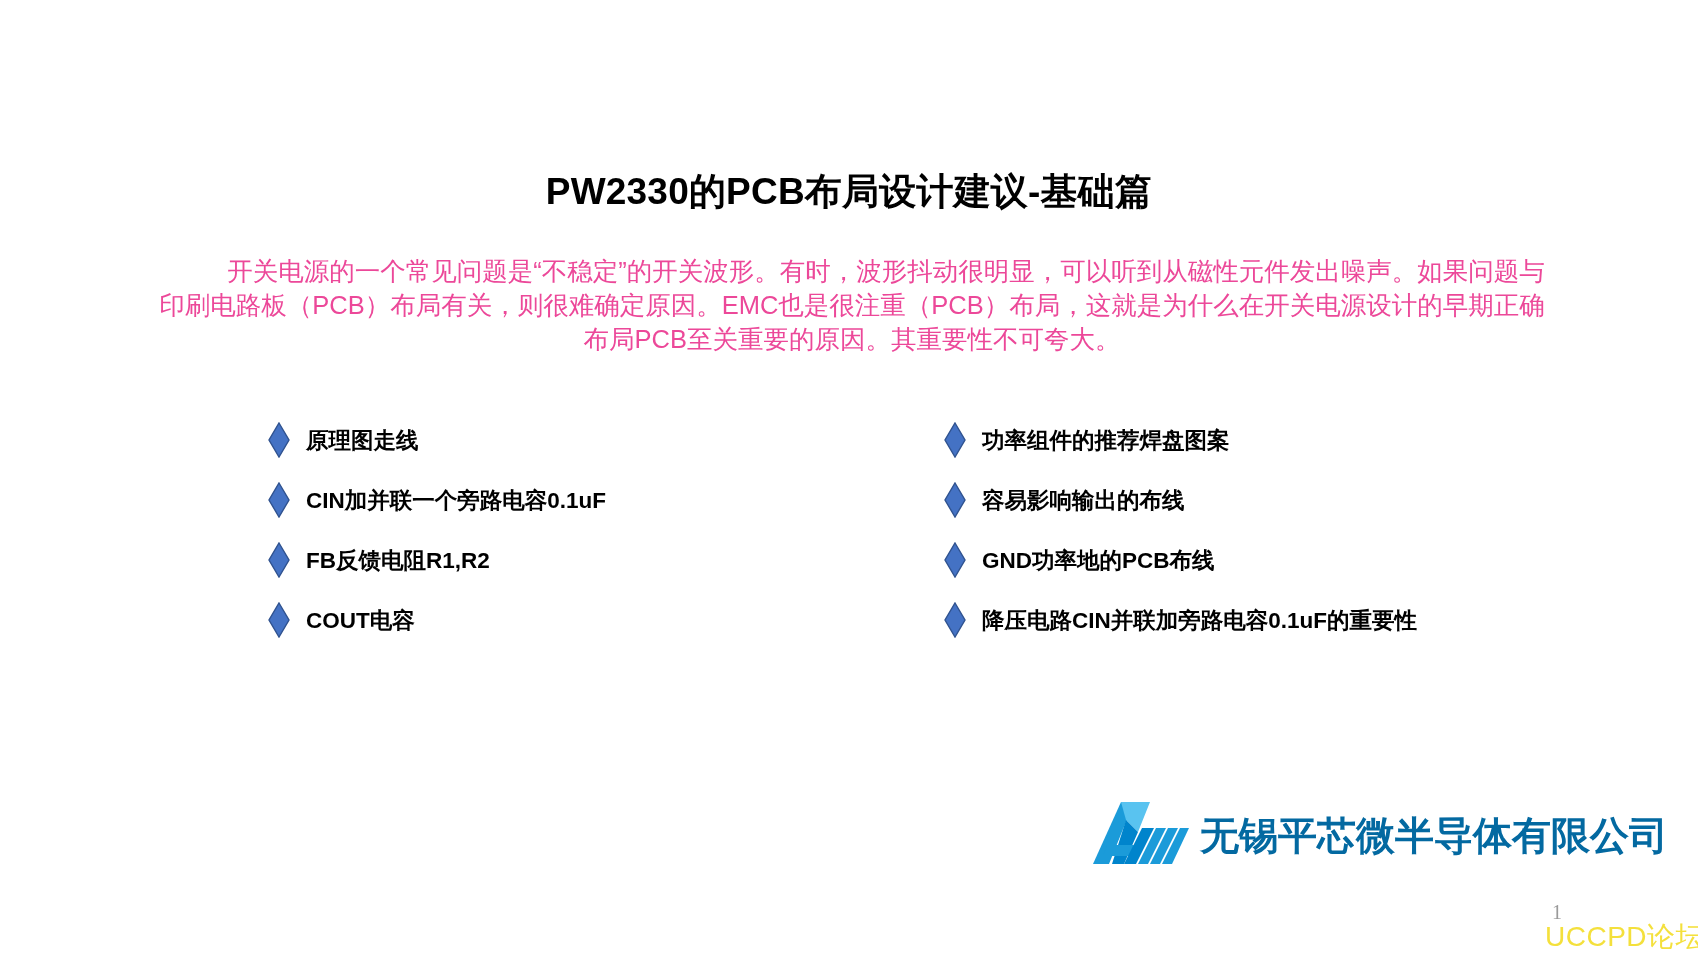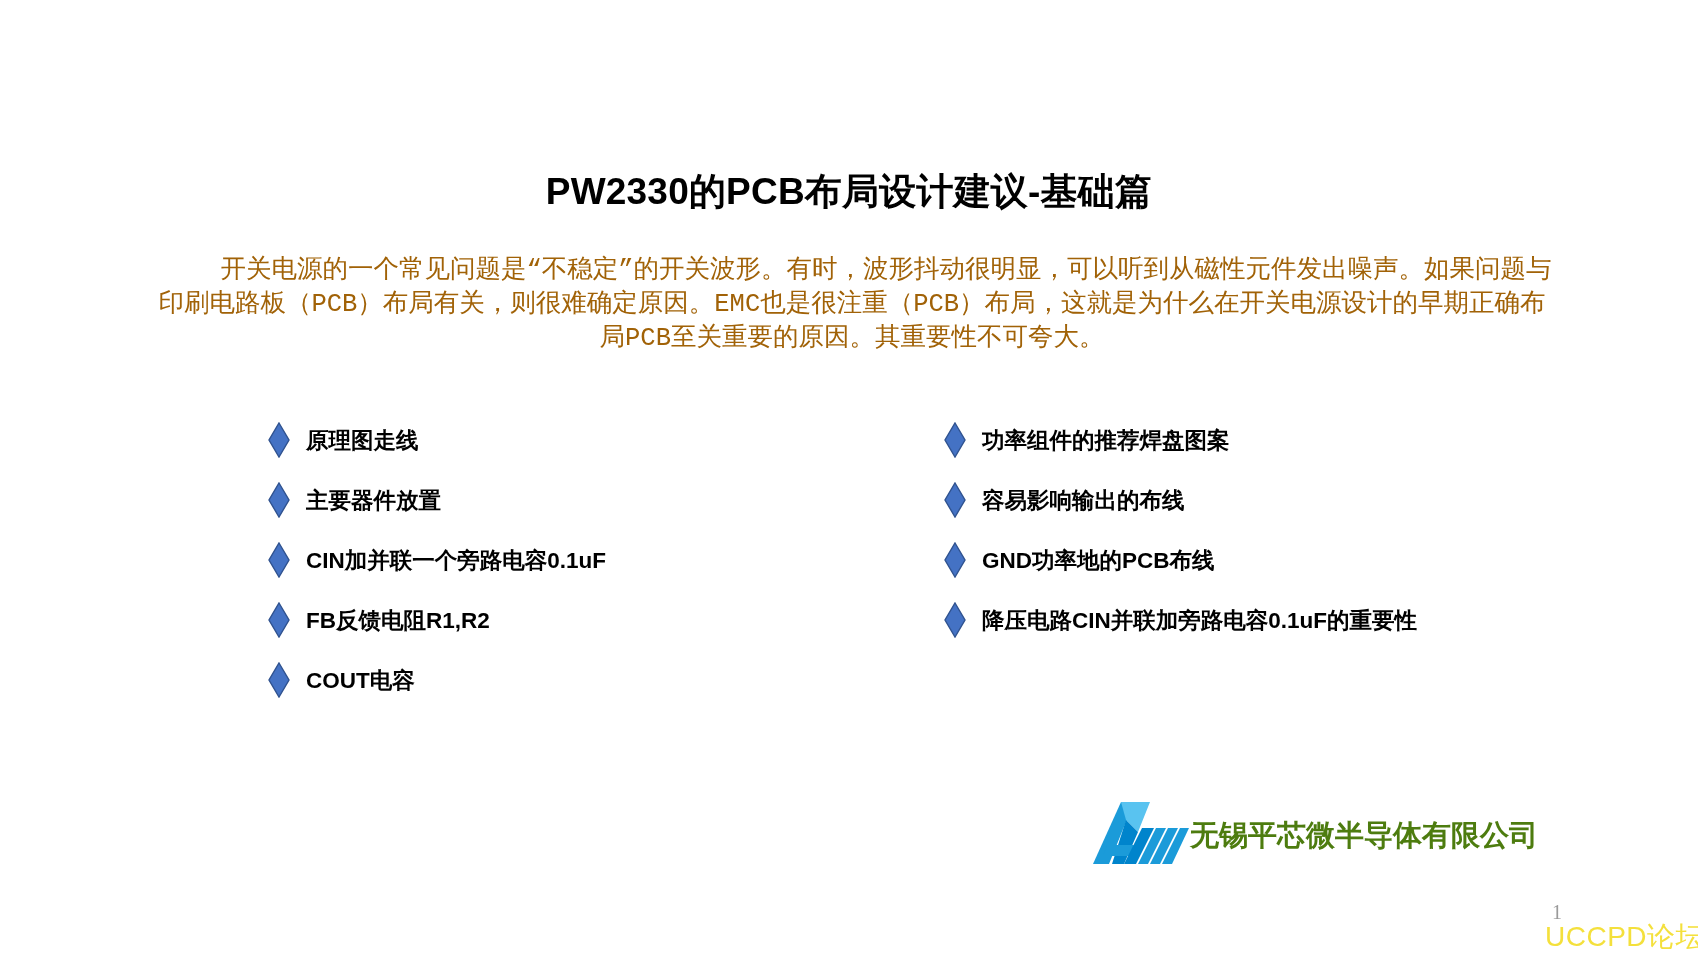--- a/index.html
+++ b/index.html
@@ -41,23 +41,22 @@
   
   .intro-paragraph {
     position: absolute;
     left: 152px;
     top: 228px;
     width: 1400px;
     text-align: center;
     text-indent: 68px;
     font-size: 25.5px;
     line-height: 34px;
-    color: #a16207;
+    color: #ec4899;
     font-weight: 400;
-    font-family: Liberation Mono, monospace;
   }
 
   
   .bullets {
     position: absolute;
     left: 0;
     top: 0;
     width: 1698px;
     height: 955px;
   }
@@ -100,24 +99,25 @@
     top: 798px;
     display: flex;
     align-items: center;
   }
   .logo-mark {
     width: 100px;
     height: 70px;
     display: block;
   }
   .company-name {
-    font-size: 29px;
+    font-size: 39px;
     font-weight: bold;
-    color: #4d7c0f;
+    color: #0369a1;
     white-space: nowrap;
+    margin-left: 10px;
     position: relative;
     top: 3px;
   }
 
   
   .page-number {
     position: absolute;
     left: 1552px;
     top: 901px;
     font-size: 20px;
@@ -148,26 +148,20 @@
 
     <div class="bullet-col left">
 
       <div class="bullet-row">
         <svg class="diamond" viewBox="0 0 22 36">
           <polygon points="11,1 21,18 11,35 1,18" fill="#4472C4" stroke="#2F528F" stroke-width="1.4"></polygon>
         </svg>
         <span class="bullet-text">原理图走线</span>
       </div>
 
-      <div class="bullet-row">
-        <svg class="diamond" viewBox="0 0 22 36">
-          <polygon points="11,1 21,18 11,35 1,18" fill="#4472C4" stroke="#2F528F" stroke-width="1.4"></polygon>
-        </svg>
-        <span class="bullet-text">主要器件放置</span>
-      </div>
 
       <div class="bullet-row">
         <svg class="diamond" viewBox="0 0 22 36">
           <polygon points="11,1 21,18 11,35 1,18" fill="#4472C4" stroke="#2F528F" stroke-width="1.4"></polygon>
         </svg>
         <span class="bullet-text">CIN加并联一个旁路电容0.1uF</span>
       </div>
 
 
       <div class="bullet-row">

